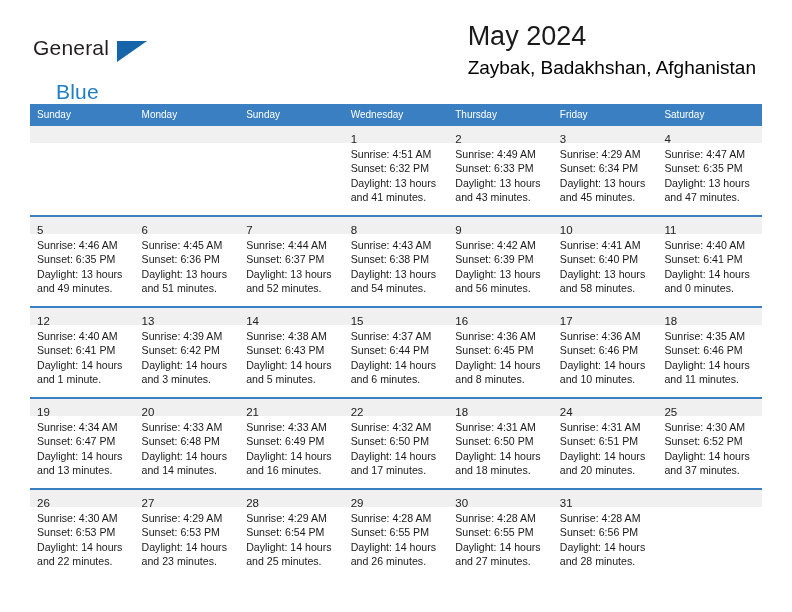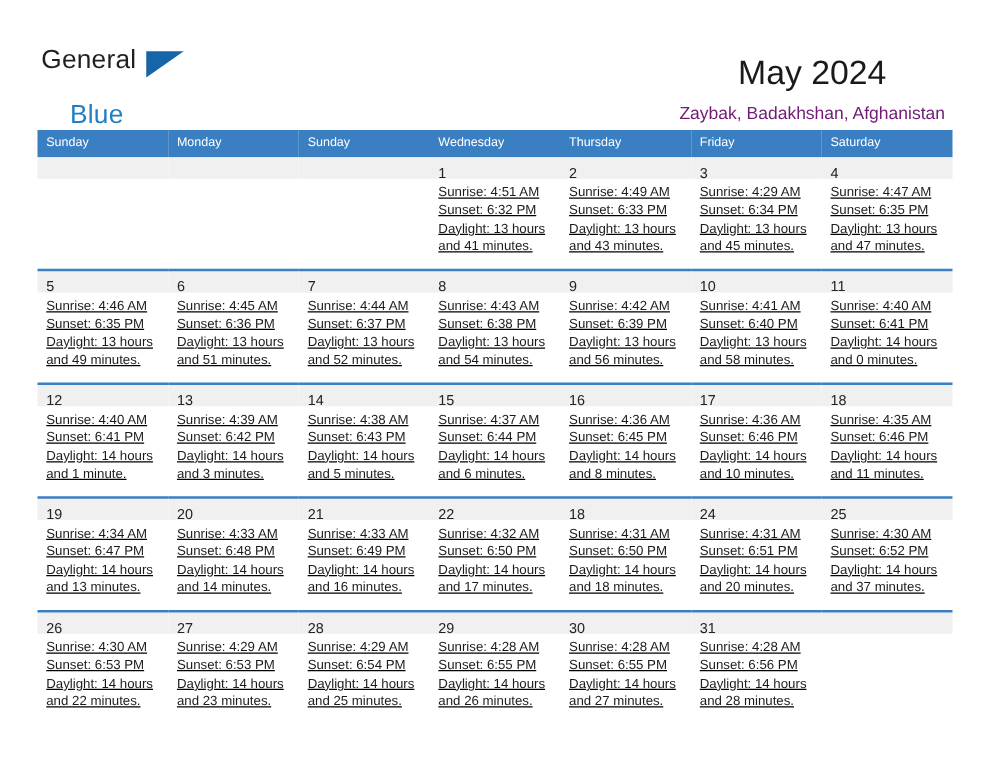--- a/index.html
+++ b/index.html
@@ -62,32 +62,32 @@
     top: 5px;
     width: 0;
     height: 0;
     border-left: 30px solid #1565a8;
     border-bottom: 21px solid transparent;
   }
 
   .title-block {
     position: absolute;
     right: 36px;
-    top: 42px;
-    text-align: center;
+    top: 20px;
+    text-align: left;
   }
   .cal-title {
     font-size: 27px;
     color: #1a1a1a;
     line-height: 32px;
     white-space: nowrap;
   }
   .cal-subtitle {
-    font-size: 14px;
-    color: #701a75;
+    font-size: 19px;
+    color: #000000;
     line-height: 20px;
     margin-top: 6px;
     white-space: nowrap;
   }
 
   
   .calendar {
     position: absolute;
     left: 30px;
     top: 104px;
@@ -125,21 +125,20 @@
     padding: 3px 0 0 7px;
     box-sizing: border-box;
   }
   .daynum {
     font-size: 11.5px;
     color: #222222;
     line-height: 13px;
   }
   .cell-body {
     padding: 4px 6px 0 7px;
-    text-decoration: underline;
   }
   .cell-line {
     font-size: 10.6px;
     line-height: 14.4px;
     color: #1a1a1a;
     white-space: nowrap;
   }
   td.empty .cell-body { visibility: hidden; }
 </style>
 </head>

